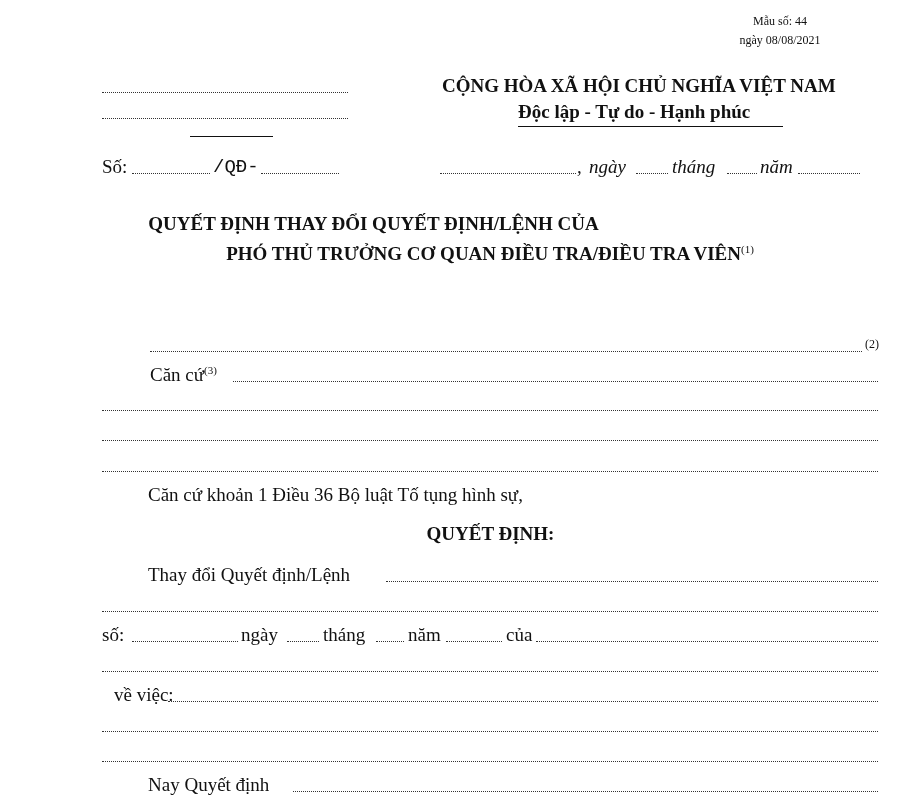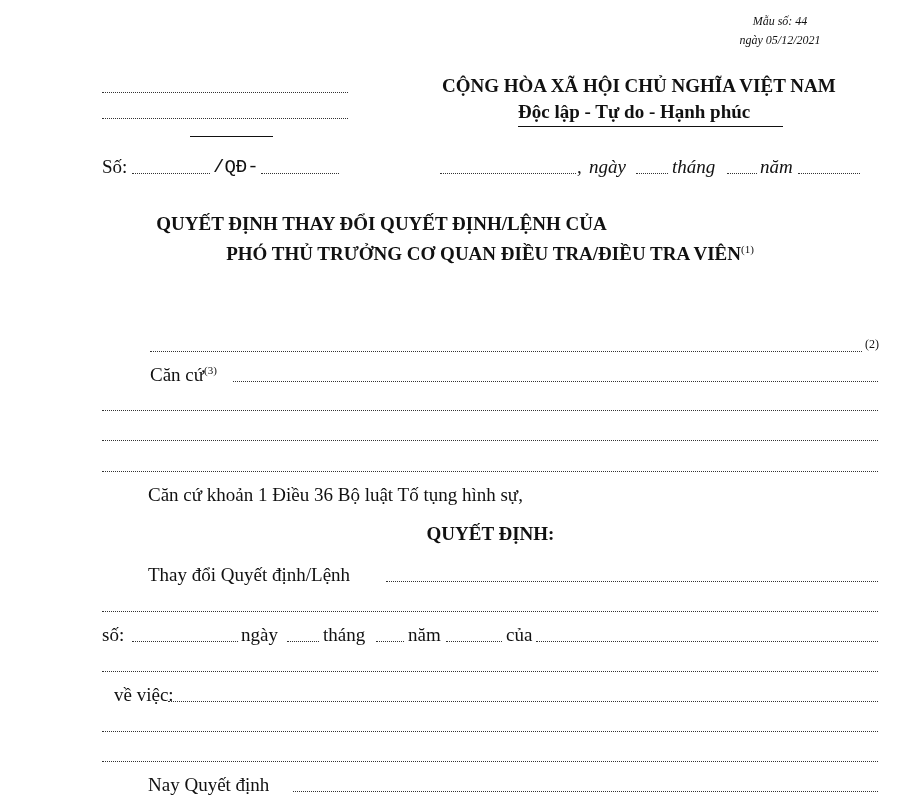--- a/index.html
+++ b/index.html
@@ -1,35 +1,35 @@
 <!DOCTYPE html>
 <html><head>
 <meta charset="utf-8">
 <style>
   html, body { margin: 0; padding: 0; background: #ffffff; }
   body { width: 921px; height: 806px; position: relative; overflow: hidden;
          font-family: "Liberation Serif", "DejaVu Serif", serif; color: #111; }
   .abs { position: absolute; white-space: nowrap; }
   .dots { position: absolute; border-bottom: 1px dotted #333; height: 0; }
-  .form-meta { font-style: italic; font-size: 12px; text-align: center; line-height: 19px; }
+  .form-meta { font-size: 12px; text-align: center; line-height: 19px; }
   .natl { font-weight: bold; font-size: 19px; }
   .motto { font-weight: bold; font-size: 19px; }
   .motto-ul { position: absolute; border-bottom: 1.3px solid #111; height: 0; }
   .plain { font-size: 19px; }
   .ital { font-style: italic; font-size: 19px; }
   .title { font-weight: bold; font-size: 19px; text-align: center; }
   .sup { font-size: 11px; vertical-align: super; font-weight: normal; }
   .rule { position: absolute; border-bottom: 1.3px solid #111; height: 0; }
 </style>
 </head>
 <body>
 
 <div class="abs form-meta" style="left:665px; top:12px; width:230px;">
   <div>Mẫu số: 44</div>
-  <div>ngày 05/12/2021</div>
+  <div>ngày 08/08/2021</div>
 </div>
 
 <div class="dots" style="left:102px; top:92px; width:246px;"></div>
 <div class="dots" style="left:102px; top:118px; width:246px;"></div>
 <div class="rule" style="left:190px; top:136px; width:83px;"></div>
 
 <div class="abs natl" style="left:442px; top:75px;text-align:right;">CỘNG HÒA XÃ HỘI CHỦ NGHĨA VIỆT NAM</div>
 <div class="abs motto" style="left:518px; top:101px;">Độc lập - Tự do - Hạnh phúc</div>
 <div class="motto-ul" style="left:518px; top:126px; width:265px;"></div>
 
@@ -40,21 +40,21 @@
 
 <div class="dots" style="left:440px; top:173px; width:136px;"></div>
 <div class="abs ital" style="left:577px; top:156px;">,</div>
 <div class="abs ital" style="left:589px; top:156px;">ngày</div>
 <div class="dots" style="left:636px; top:173px; width:32px;"></div>
 <div class="abs ital" style="left:672px; top:156px;">tháng</div>
 <div class="dots" style="left:727px; top:173px; width:30px;"></div>
 <div class="abs ital" style="left:760px; top:156px;">năm</div>
 <div class="dots" style="left:798px; top:173px; width:62px;"></div>
 
-<div class="abs title" style="left:8px; width:747px; top:213px;">QUYẾT ĐỊNH THAY ĐỔI QUYẾT ĐỊNH/LỆNH CỦA</div>
+<div class="abs title" style="left:0; width:747px; top:213px;">QUYẾT ĐỊNH THAY ĐỔI QUYẾT ĐỊNH/LỆNH CỦA</div>
 <div class="abs title" style="left:0; width:980px; top:243px;">
   <span>PHÓ THỦ TRƯỞNG CƠ QUAN ĐIỀU TRA/ĐIỀU TRA VIÊN</span><span class="sup">(1)</span>
 </div>
 
 <div class="dots" style="left:150px; top:351px; width:712px;"></div>
 <div class="abs" style="left:865px; top:337px; font-size:12px;">(2)</div>
 
 <div class="abs plain" style="left:150px; top:364px;">
   <span>Căn cứ</span><span class="sup">(3)</span>
 </div>

